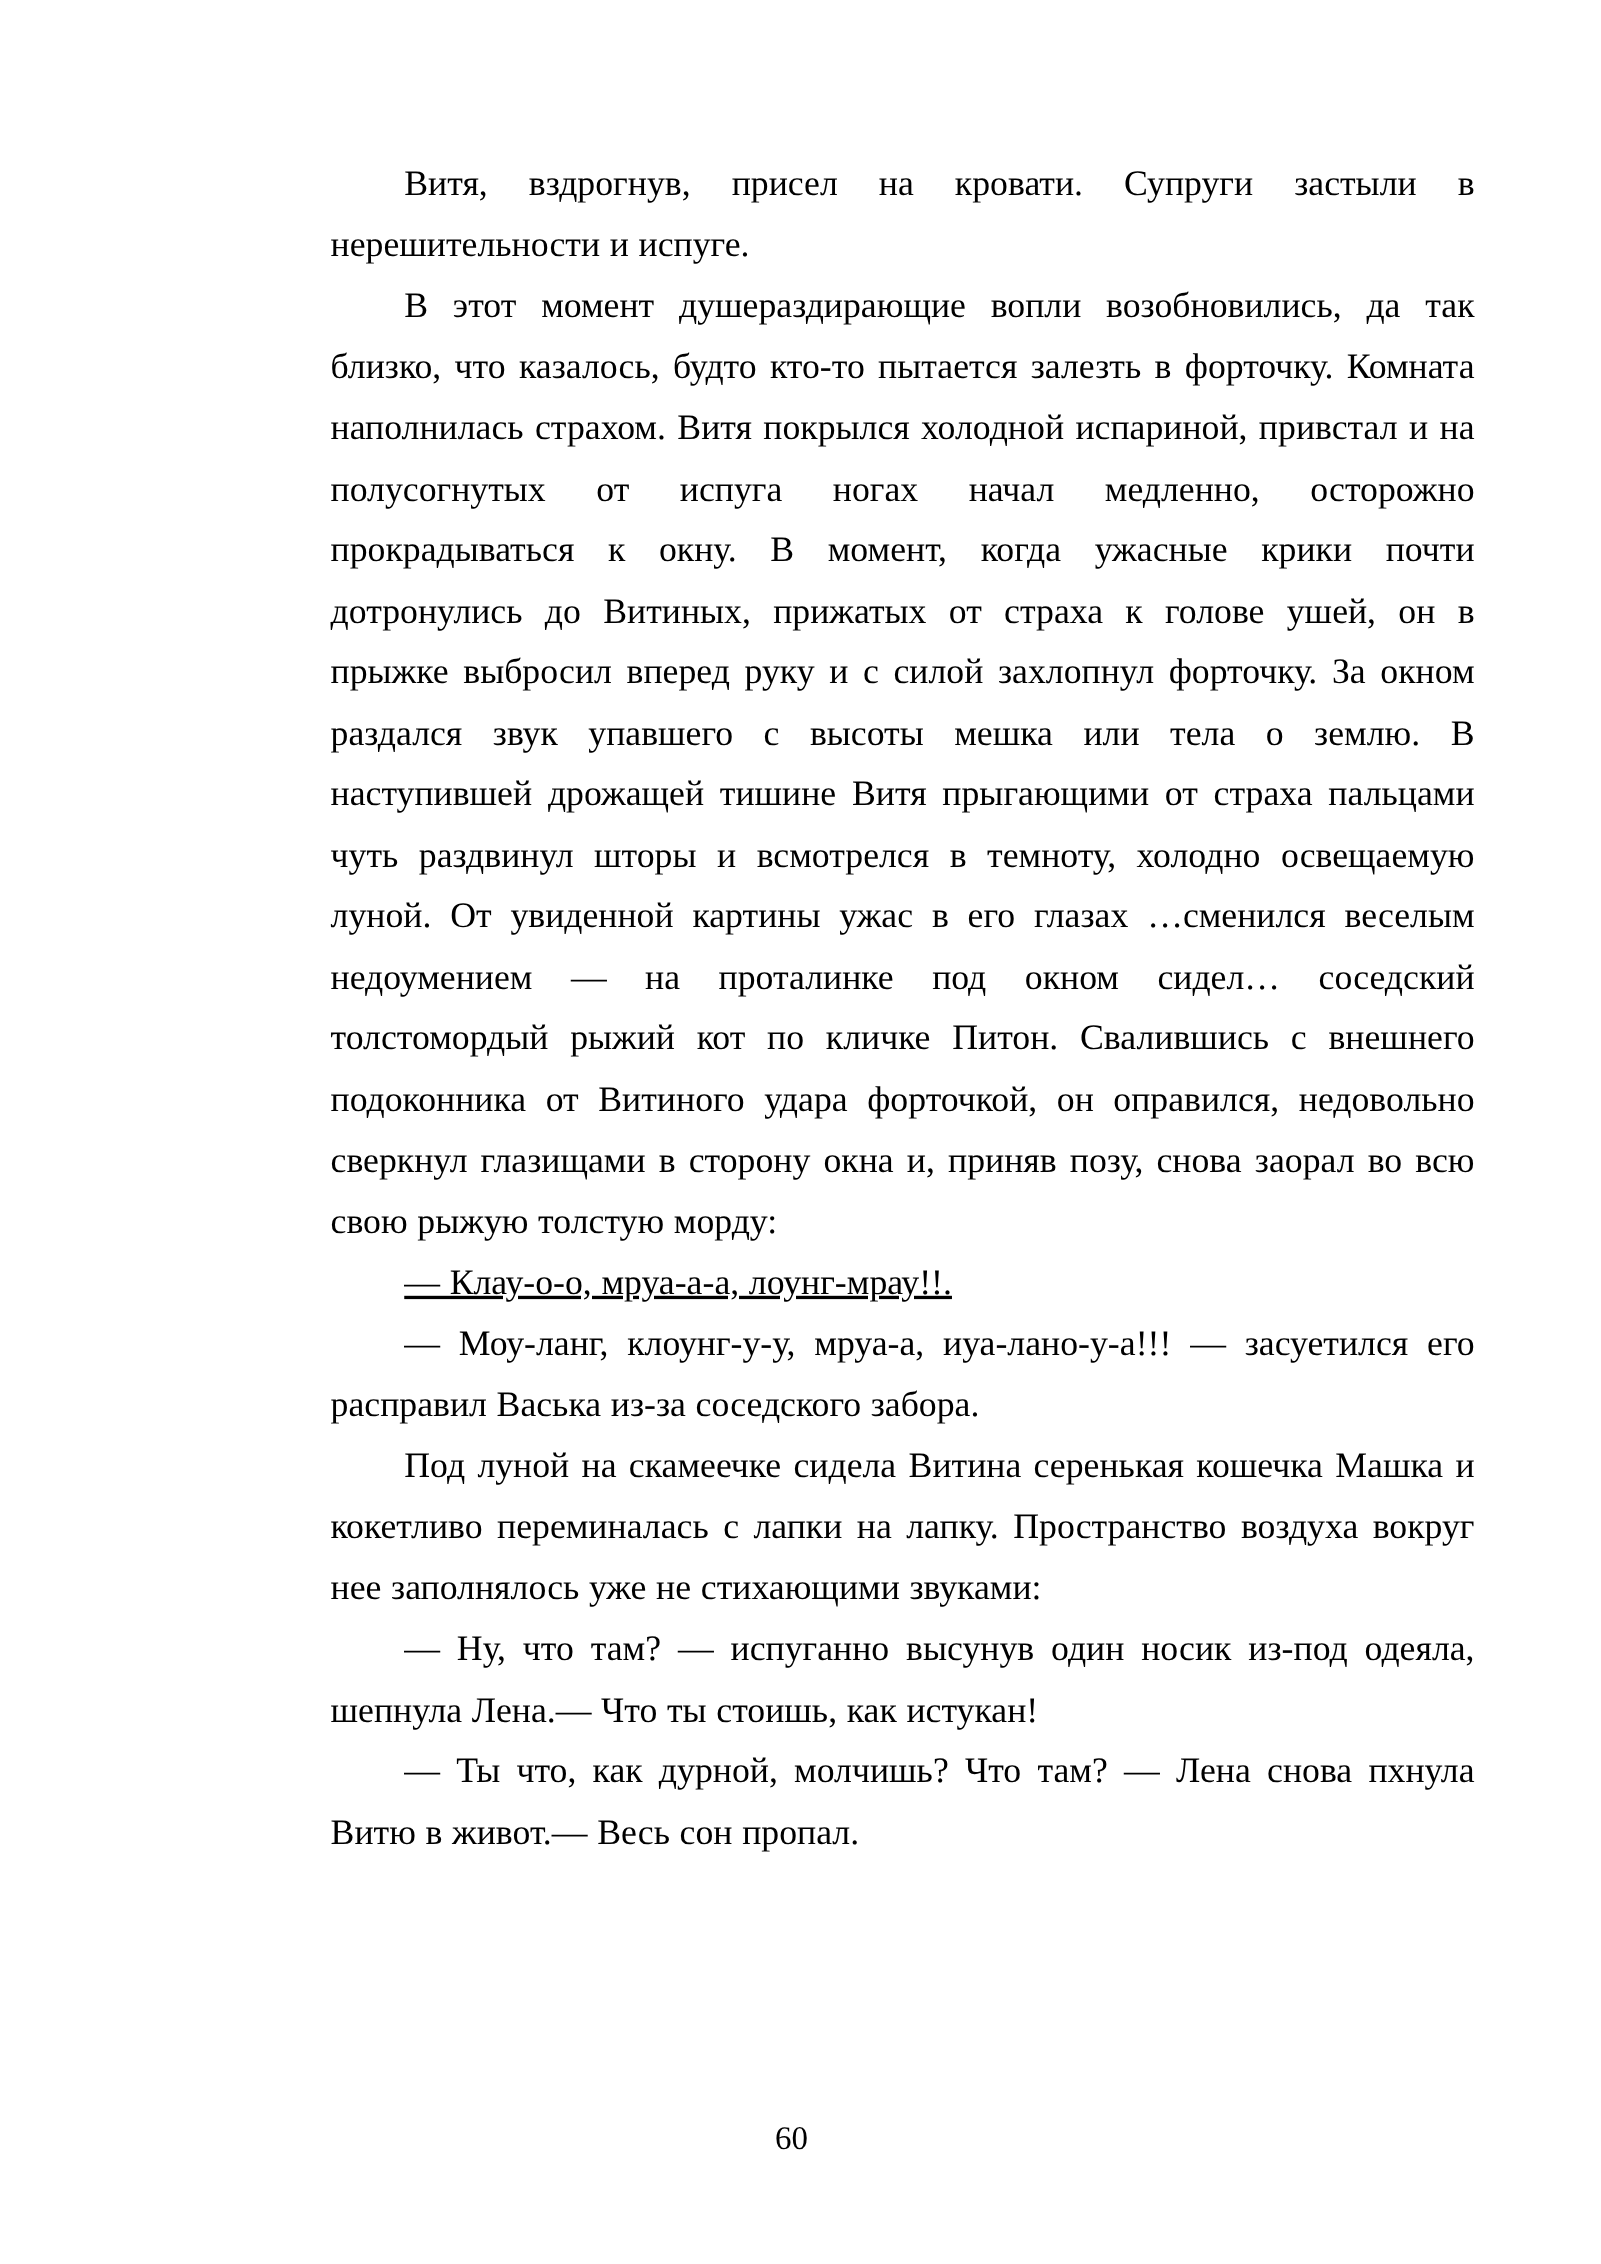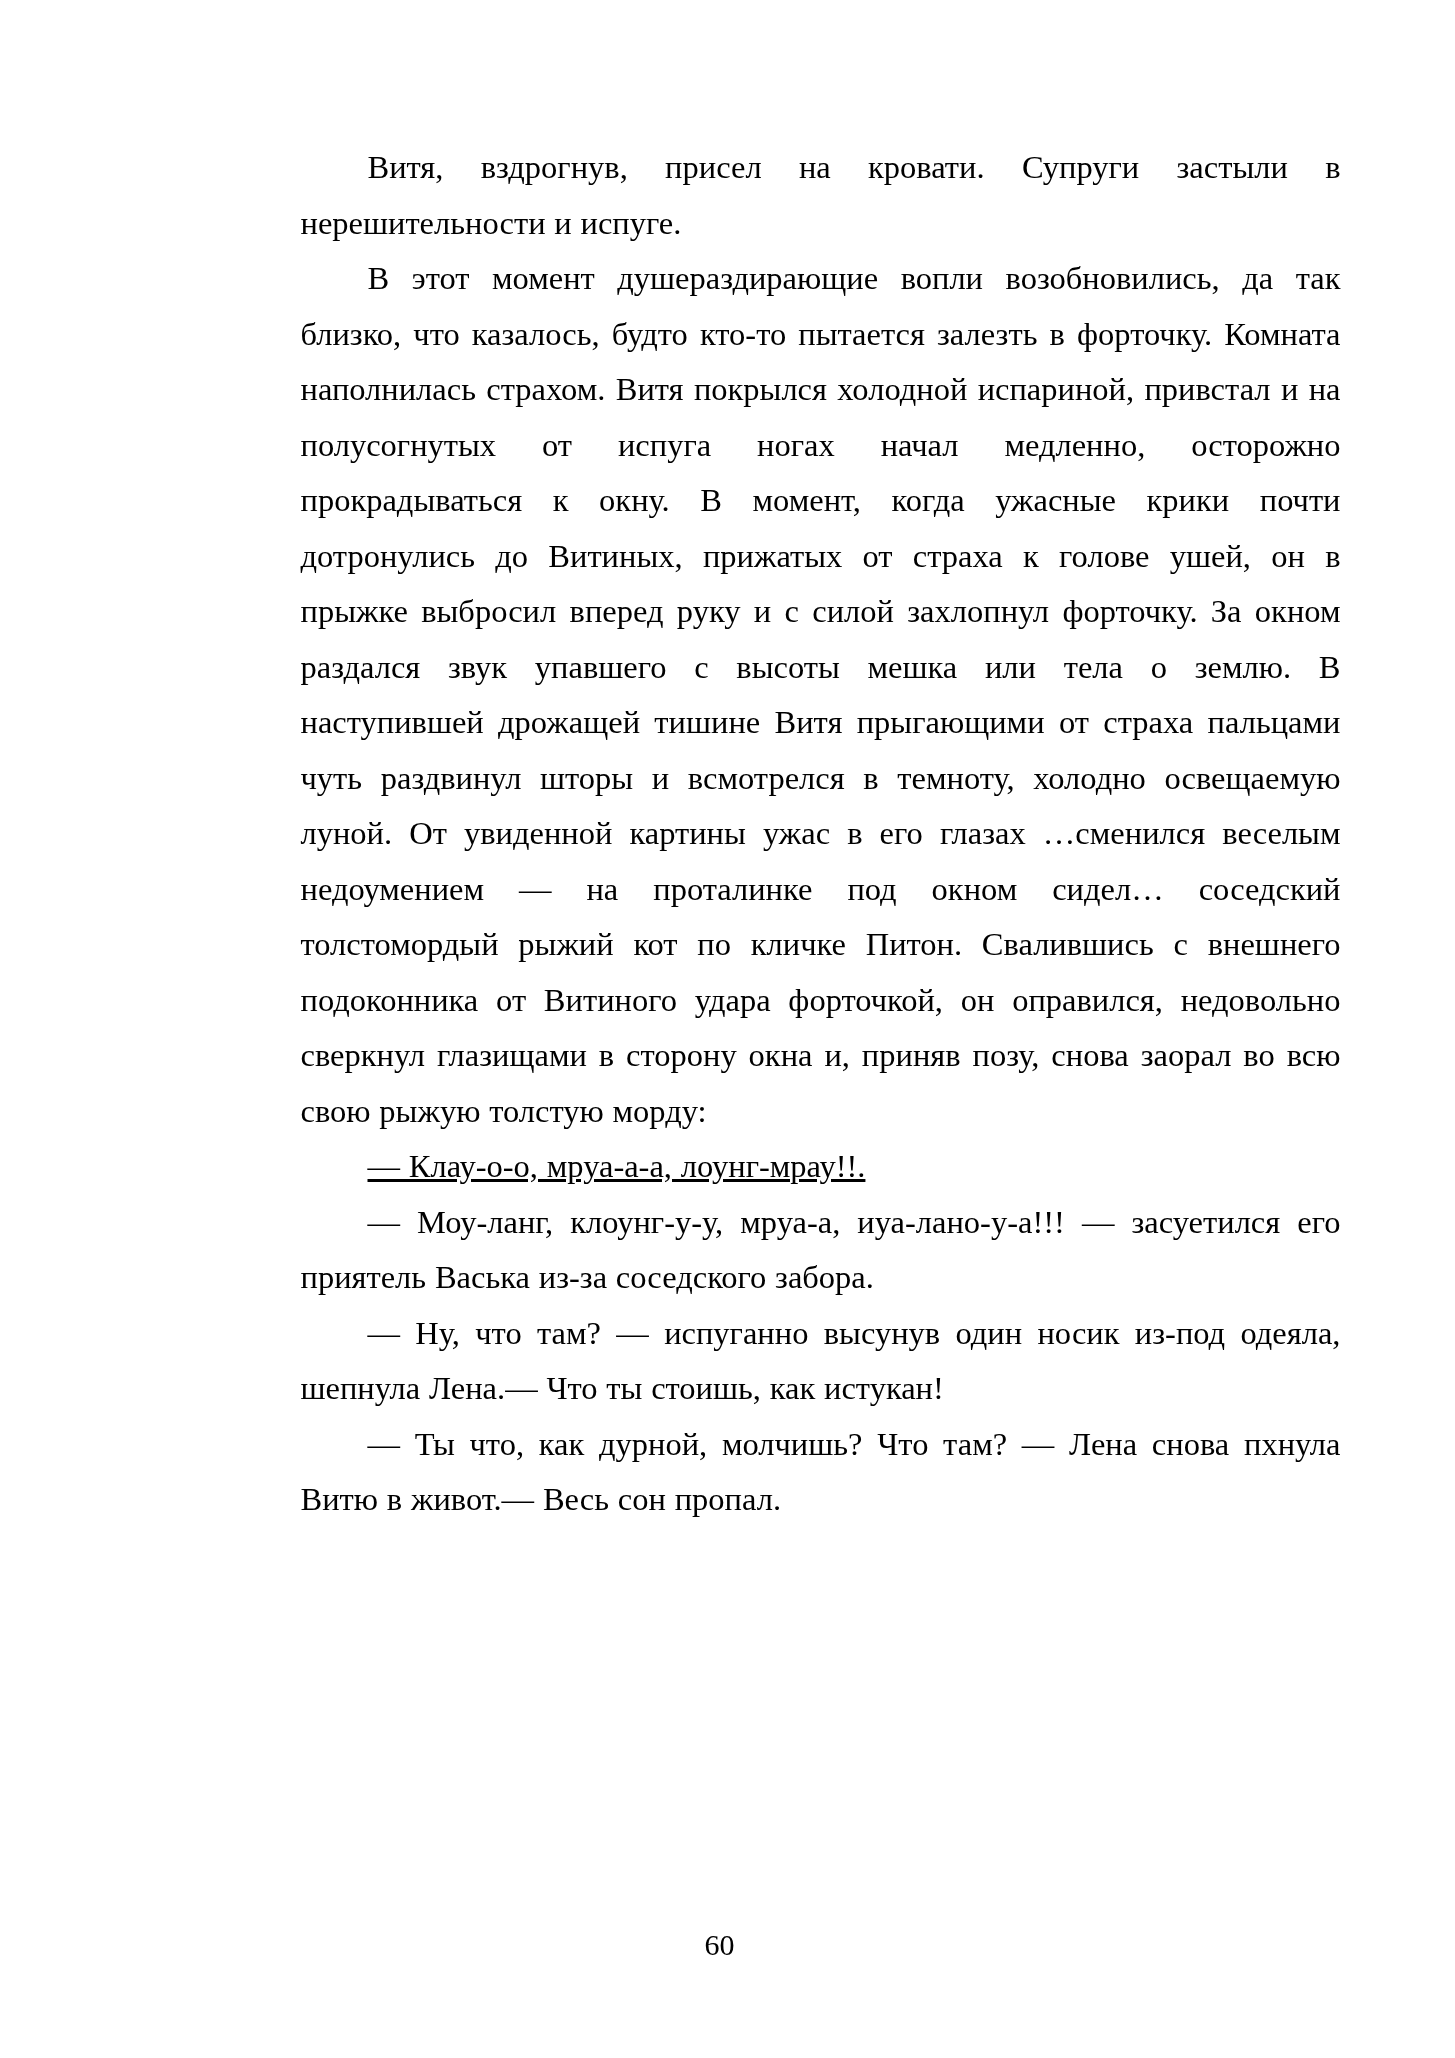--- a/index.html
+++ b/index.html
@@ -57,21 +57,22 @@
 </style>
 </head>
 <body>
 
 <div class="page">
 
   <div class="text-block">
     <p class="para">Витя, вздрогнув, присел на кровати. Супруги застыли в нерешительности и испуге.</p>
     <p class="para">В этот момент душераздирающие вопли возобновились, да так близко, что казалось, будто кто-то пытается залезть в форточку. Комната наполнилась страхом. Витя покрылся холодной испариной, привстал и на полусогнутых от испуга ногах начал медленно, осторожно прокрадываться к окну. В момент, когда ужасные крики почти дотронулись до Витиных, прижатых от страха к голове ушей, он в прыжке выбросил вперед руку и с силой захлопнул форточку. За окном раздался звук упавшего с высоты мешка или тела о землю. В наступившей дрожащей тишине Витя прыгающими от страха пальцами чуть раздвинул шторы и всмотрелся в темноту, холодно освещаемую луной. От увиденной картины ужас в его глазах …сменился веселым недоумением — на проталинке под окном сидел… соседский толстомордый рыжий кот по кличке Питон. Свалившись с внешнего подоконника от Витиного удара форточкой, он оправился, недовольно сверкнул глазищами в сторону окна и, приняв позу, снова заорал во всю свою рыжую толстую морду:</p>
     <p class="para last-short">— Клау-о-о, мруа-а-а, лоунг-мрау!!.</p>
-    <p class="para">— Моу-ланг, клоунг-у-у, мруа-а, иуа-лано-у-а!!! — засуетился его приятель Васька из-за соседского забора.</p>
+    <p class="para">— Моу-ланг, клоунг-у-у, мруа-а, иуа-лано-у-а!!! — засуетился его расправил Васька из-за соседского забора.</p>
+    <p class="para">Под луной на скамеечке сидела Витина серенькая кошечка Машка и кокетливо переминалась с лапки на лапку. Пространство воздуха вокруг нее заполнялось уже не стихающими звуками:</p>
     <p class="para">— Ну, что там? — испуганно высунув один носик из-под одеяла, шепнула Лена.— Что ты стоишь, как истукан!</p>
     <p class="para">— Ты что, как дурной, молчишь? Что там? — Лена снова пхнула Витю в живот.— Весь сон пропал.</p>
 
   </div>
 
   <div class="page-number">60</div>
 
 </div>
 
 </body></html>

